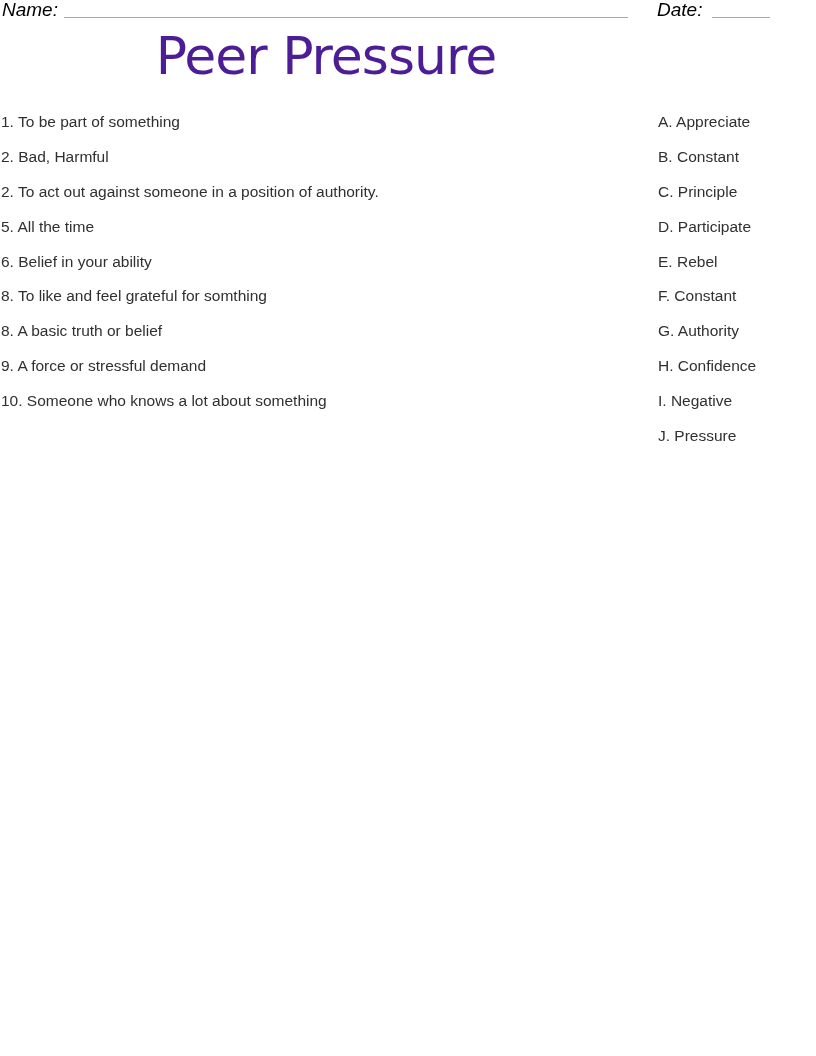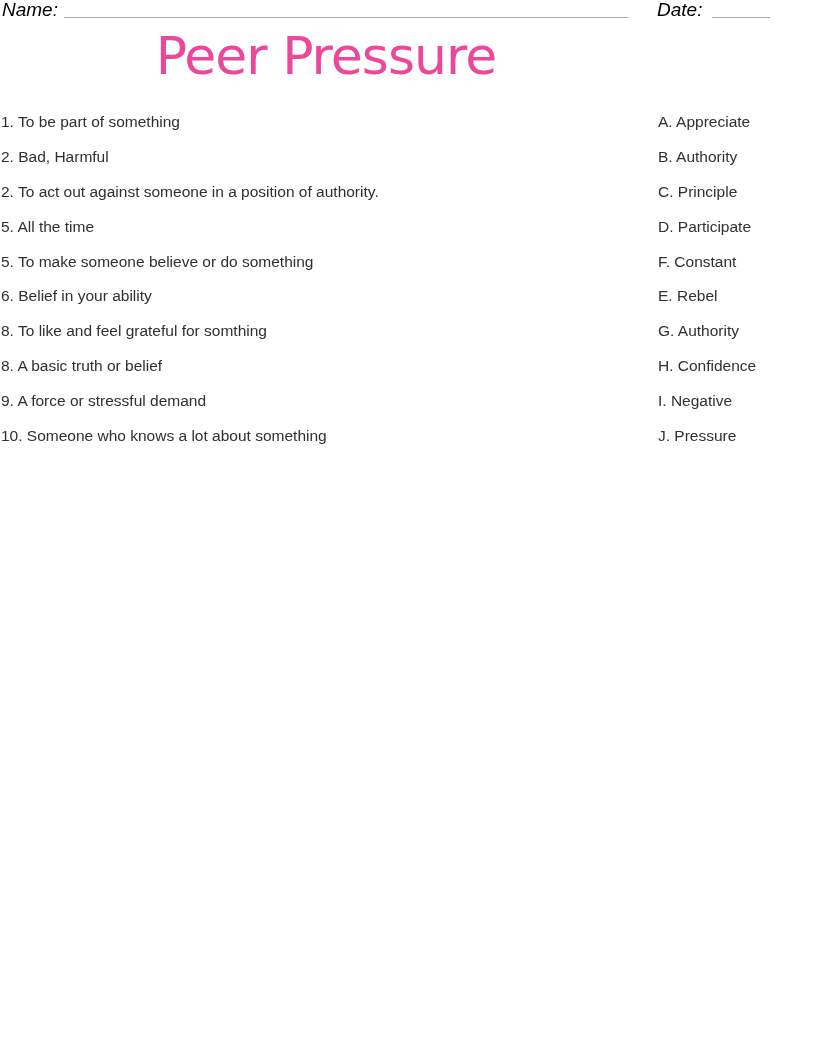--- a/index.html
+++ b/index.html
@@ -39,21 +39,21 @@
     position: absolute;
     top: 26px;
     left: 0;
     width: 652px;
     margin: 0;
     text-align: center;
     font-family: "DejaVu Sans", sans-serif;
     font-weight: 400;
     font-size: 52px;
     letter-spacing: -1px;
-    color: #ec4899;
+    color: #4c1d95;
   }
   .list {
     position: absolute;
     top: 113px;
   }
   .questions-list { left: 1px;  width: 645px; }
   .answers-list   { left: 658px; width: 158px; }
   .row {
     height: 34.9px;
     font-family: Liberation Sans, sans-serif;
@@ -74,34 +74,33 @@
   <span class="hdr-label date-label">Date:</span>
   <span class="blank-line date-blank"></span>
 
   <h1 class="title">Peer Pressure</h1>
 
   <div class="list questions-list">
     <div class="row">1. To be part of something</div>
     <div class="row">2. Bad, Harmful</div>
     <div class="row">2. To act out against someone in a position of authority.</div>
     <div class="row">5. All the time</div>
-    <div class="row">5. To make someone believe or do something</div>
     <div class="row">6. Belief in your ability</div>
     <div class="row">8. To like and feel grateful for somthing</div>
     <div class="row">8. A basic truth or belief</div>
     <div class="row">9. A force or stressful demand</div>
     <div class="row">10. Someone who knows a lot about something</div>
   </div>
 
   <div class="list answers-list">
     <div class="row">A. Appreciate</div>
-    <div class="row">B. Authority</div>
+    <div class="row">B. Constant</div>
     <div class="row">C. Principle</div>
     <div class="row">D. Participate</div>
+    <div class="row">E. Rebel</div>
     <div class="row">F. Constant</div>
-    <div class="row">E. Rebel</div>
     <div class="row">G. Authority</div>
     <div class="row">H. Confidence</div>
     <div class="row">I. Negative</div>
     <div class="row">J. Pressure</div>
   </div>
 
 </div>
 
 </body></html>

